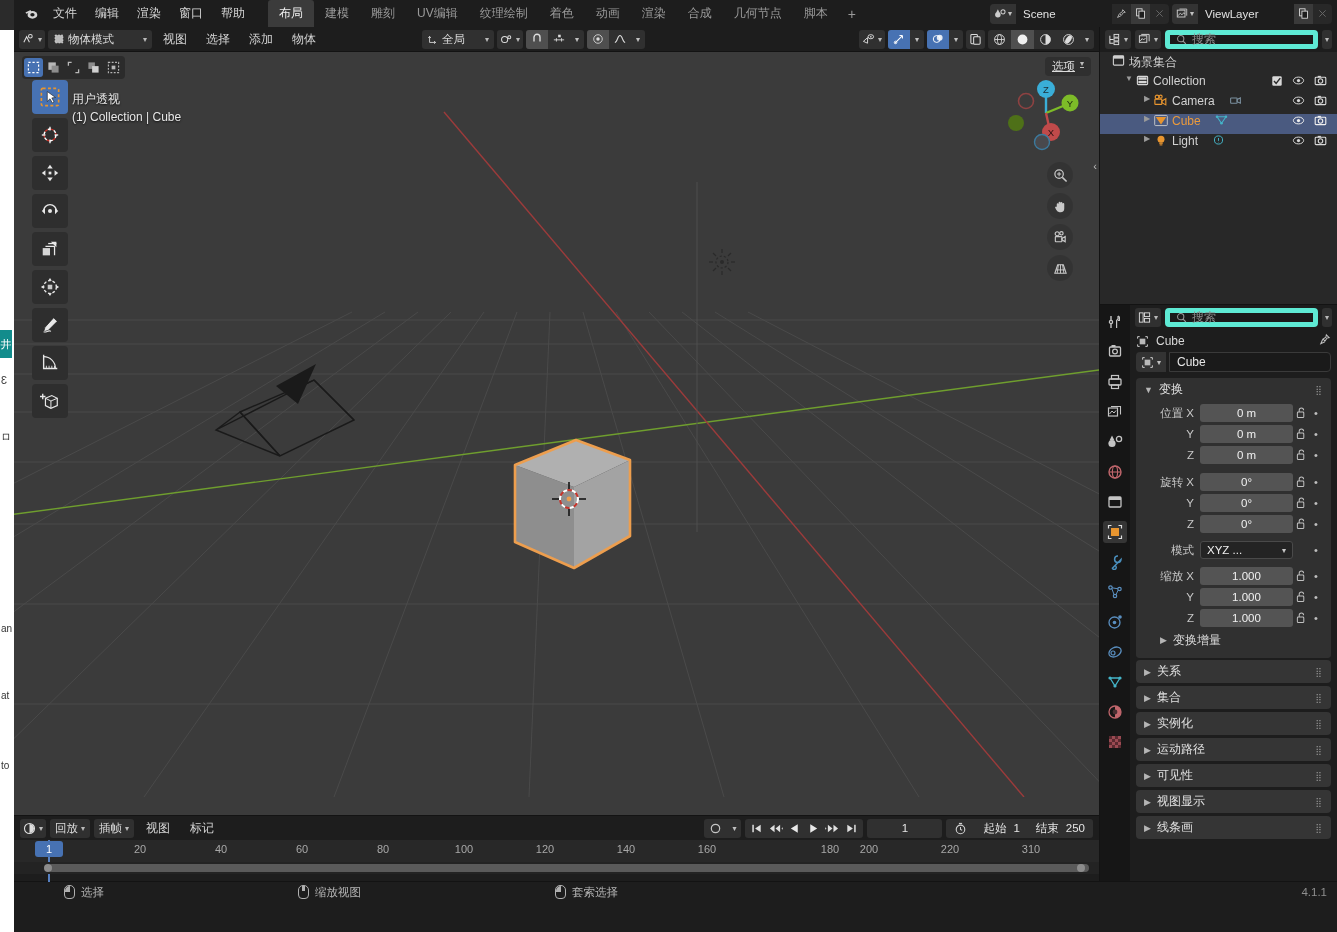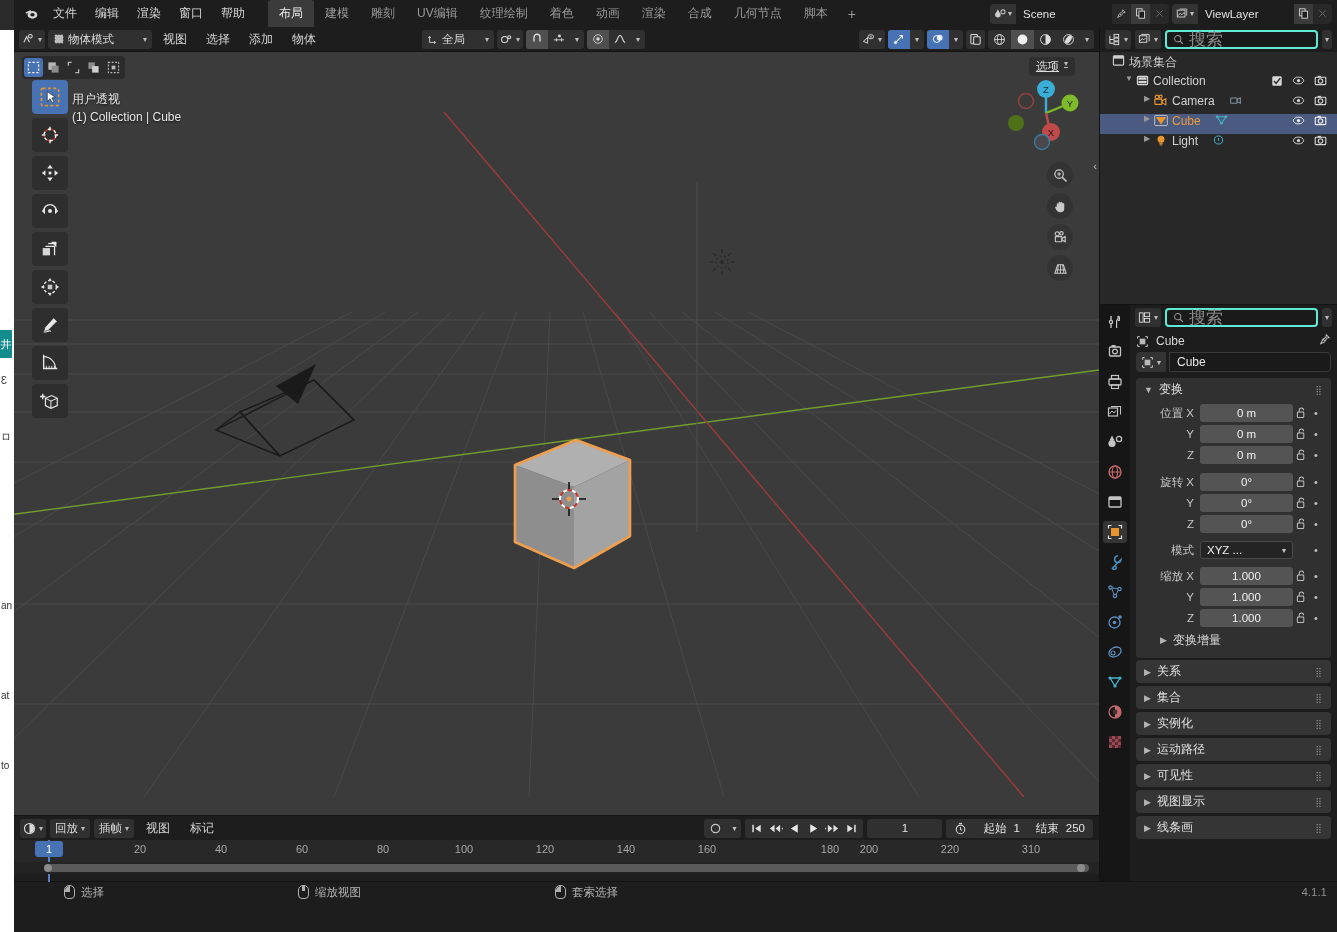--- a/index.html
+++ b/index.html
@@ -59,21 +59,21 @@
   .hgroup > div.sel { background:#4f4f4f; }
   .hmenu { padding:2px 8px; font-size:12px; color:#d4d4d4; border-radius:3px; }
   .caret { font-size:8px; opacity:0.8; }
 
   
   #viewport { position:relative; flex:1; background:#3b3b3b; overflow:hidden; }
   #grid { position:absolute; inset:0; }
   .vp-topleft-tools { position:absolute; left:8px; top:4px; display:flex; background:#2b2b2b; border-radius:4px; padding:2px; gap:1px; }
   .vp-topleft-tools .tg { width:19px; height:19px; display:flex; align-items:center; justify-content:center; border-radius:3px; }
   .vp-topleft-tools .tg.on { background:#4772b3; }
-  .vp-options { position:absolute; right:24px; top:5px; background:#2f2f2f; border-radius:4px; padding:2px 7px; font-size:11.5px; color:#ddd; display:flex; align-items:flex-start; gap:5px;text-decoration:underline;}
+  .vp-options { position:absolute; right:8px; top:5px; background:#2f2f2f; border-radius:4px; padding:2px 7px; font-size:11.5px; color:#ddd; display:flex; align-items:flex-start; gap:5px;text-decoration:underline;}
   .vp-text { position:absolute; left:58px; top:38px; font-size:12px; color:#e8e8e8; line-height:18px; text-shadow:0 1px 2px rgba(0,0,0,.75); }
   .toolbar-left { position:absolute; left:18px; top:28px; width:36px; display:flex; flex-direction:column; gap:4px; }
   .tool { width:36px; height:34px; background:#2e2e2e; border-radius:4px; display:flex; align-items:center; justify-content:center; }
   .tool.on { background:#4772b3; }
   .navgizmo { position:absolute; right:14px; top:22px; width:78px; height:78px; }
   .navbtns { position:absolute; right:26px; top:110px; display:flex; flex-direction:column; gap:5px; }
   .navbtn { width:26px; height:26px; border-radius:50%; background:#333; display:flex; align-items:center; justify-content:center; opacity:.92;}
   .vp-sidearrow { position:absolute; right:2px; top:108px; color:#bbb; font-size:11px; }
 
   
@@ -89,21 +89,21 @@
   .tick { position:absolute; top:3px; font-size:11px; color:#a8a8a8; transform:translateX(-50%); }
   #playhead { position:absolute; top:0; width:2px; height:42px; background:#5680c2; }
   #playhead .ph-lbl { position:absolute; left:-13px; top:1px; width:28px; height:16px; background:#4772b3; color:#fff; font-size:11px; border-radius:3px; display:flex; align-items:center; justify-content:center; }
   #tlscroll { height:12px; background:#232323; position:relative; }
   #tlscroll .bar { position:absolute; left:34px; right:10px; top:2px; height:8px; background:#5a5a5a; border-radius:4px; }
   #tlscroll .knob { position:absolute; top:2px; width:8px; height:8px; background:#8c8c8c; border-radius:50%; }
 
   
   #outliner { height:278px; background:#1d1d1d; display:flex; flex-direction:column; border-bottom:1px solid #131313; }
   #olheader { height:25px; display:flex; align-items:center; gap:4px; padding:0 5px; }
-  .searchbox { flex:1; background:#1a1a1a; border:2px solid #5eead4; border-radius:4px; height:19px; display:flex; align-items:center; gap:5px; padding:0 6px; font-size:17px; color:#8a8a8a; }
+  .searchbox { flex:1; background:#1a1a1a; border:5px solid #5eead4; border-radius:4px; height:19px; display:flex; align-items:center; gap:5px; padding:0 6px; font-size:12px; color:#8a8a8a; }
   #oltree { flex:1; background:#282828; overflow:hidden; padding-top:2px; }
   .olrow { height:20px; display:flex; align-items:flex-start; font-size:12px; color:#d2d2d2; padding-right:4px; }
   .olrow.sel { background:#4a5a80; }
   .olrow .disc { width:14px; text-align:center; font-size:8px; color:#9a9a9a; }
   .olrow .lbl { margin-left:4px; }
   .olrow .lbl.hi { color:#ea9a3c; }
   .olrow .rights { margin-left:auto; display:flex; align-items:center; gap:9px; padding-right:6px; }
 
   
   #props { flex:1; background:#1d1d1d; display:flex; }
@@ -141,21 +141,21 @@
   .mouse-ico.ctx::before { content:''; position:absolute; left:-0.5px; top:-0.5px; width:5px; height:6px; background:#b0b0b0; border-radius:5px 0 0 0; }
 </style>
 </head>
 <body>
 
 <div id="bg-strip">
   <div class="bs-top"></div>
   <div class="bs-teal">井</div>
   <div class="bs-txt" style="top:375px">Ɛ</div>
   <div class="bs-txt" style="top:430px">ロ</div>
-  <div class="bs-txt" style="top:600px">an</div>
+  <div class="bs-txt" style="top:623px">an</div>
   <div class="bs-txt" style="top:690px">at</div>
   <div class="bs-txt" style="top:760px">to</div>
 </div>
 
 <div id="app">
 
 
   <div id="menubar">
     <div class="blogo">
       <svg width="15" height="15" viewBox="0 0 16 16">

